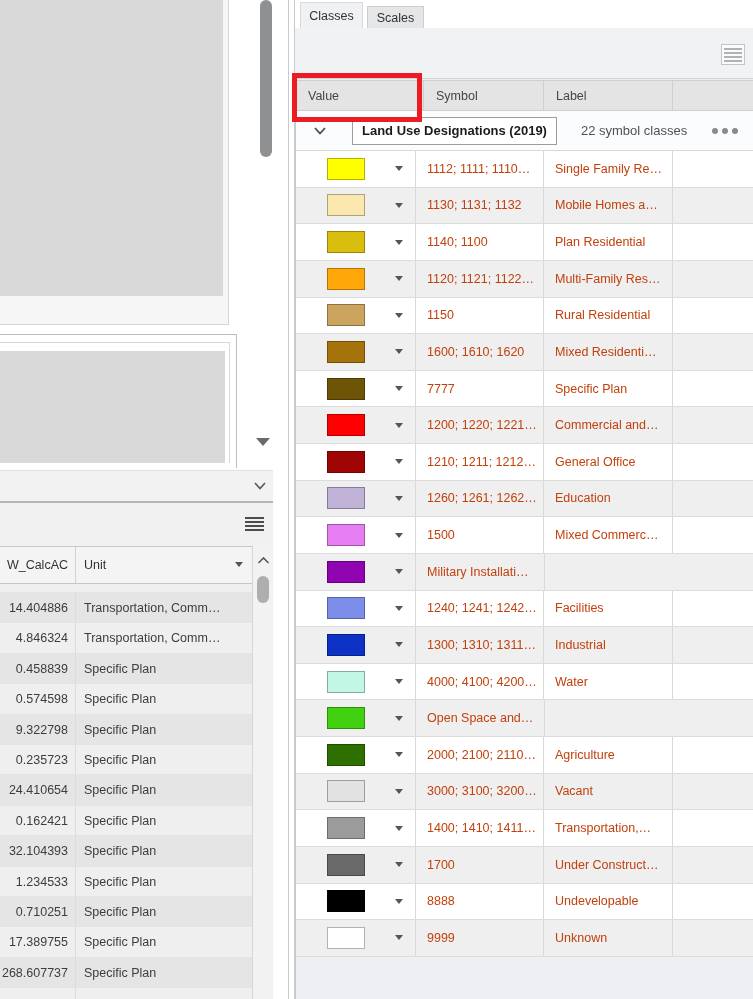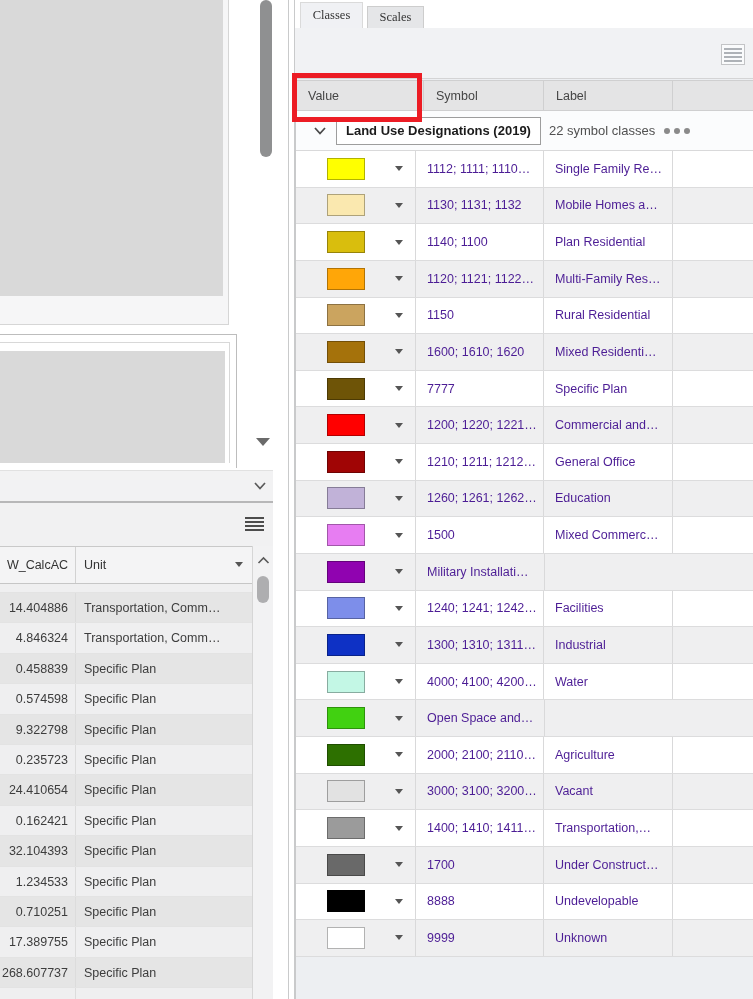--- a/index.html
+++ b/index.html
@@ -47,44 +47,44 @@
   .chev-up{position:absolute;left:4px;top:10px;}
   .attr-thumb{position:absolute;left:4px;top:30px;width:12px;height:27px;background:#aeaeb0;border-radius:6px;}
 
   
   .vl{position:absolute;top:0;width:1px;height:999px;background:#c9cacb;}
   .vl288{left:288px;}
   .vl294{left:294px;}
 
   
   .rp-top{position:absolute;left:295px;top:0;width:458px;height:28px;background:#fff;}
-  .tab{position:absolute;display:flex;align-items:center;justify-content:center;font-size:12.5px;color:#333;font-family:Liberation Serif, serif;}
+  .tab{position:absolute;display:flex;align-items:center;justify-content:center;font-size:12.5px;color:#333;}
   .tab-classes{left:5px;top:2px;width:63px;height:26px;background:#f0f1f4;border:1px solid #dadada;border-bottom:none;}
   .tab-scales{left:72px;top:6px;width:57px;height:22px;background:#e5e6e8;border:1px solid #cdcdcd;border-bottom:none;}
   .rp-toolbar{position:absolute;left:295px;top:28px;width:458px;height:51px;background:#f1f2f4;border-bottom:1px solid #d4d4d5;}
   .list-btn{position:absolute;right:8px;top:16px;width:24px;height:21px;border:1px solid #c3c4c6;background:#fafbfc;padding:3px 2px 0 2px;}
   .list-btn .lb{height:2px;background:#aeb2b7;margin-bottom:2px;}
   .rp-body{position:absolute;left:295px;top:79px;width:458px;height:920px;background:#edeff2;border-left:1px solid #c9cacb;}
   .sym-table{position:absolute;left:0;top:1px;width:458px;}
   .sym-head{display:flex;height:31px;background:#e4e4e5;border-top:1px solid #cfcfd0;border-bottom:1px solid #cfcfd0;color:#454545;}
   .sh{padding:8px 0 0 12px;border-right:1px solid #cfcfd0;white-space:nowrap;overflow:hidden;}
   .w-sym{width:120px;}.w-val{width:128px;}.w-lab{width:129px;}
   .w-x{flex:1;border-right:none;}
-  .group-row{position:relative;height:40px;background:#fbfcfd;border-bottom:1px solid #d9d9da;display:flex;align-items:center;}
+  .group-row{position:relative;height:40px;background:#fbfcfd;border-bottom:1px solid #d9d9da;display:flex;align-items:center;gap:16px;}
   .chev-group{margin-left:17px;flex:0 0 auto;}
   .group-title{margin-left:9px;border:1px solid #9d9d9d;background:#fff;font-weight:bold;font-size:13px;color:#1b1b1b;padding:5px 9px 6px 9px;white-space:nowrap;}
   .group-count{margin-left:8px;color:#515151;font-size:13px;white-space:nowrap;}
   .dots{margin-left:9px;display:flex;gap:4px;align-items:center;}
   .dot{width:6px;height:6px;border-radius:50%;background:#8a8a8a;}
   .srow{display:flex;height:36.64px;background:#fff;border-bottom:1px solid #dcdcdd;}
   .srow.alt{background:#efeff0;}
   .c-sym{width:120px;border-right:1px solid #d9d9da;display:flex;align-items:center;padding-left:31px;}
   .swatch{display:block;width:38px;height:22px;border:1px solid rgba(0,0,0,0.3);}
   .s-caret{margin-left:30px;}
-  .c-val,.c-lab{display:flex;align-items:center;padding-left:11px;border-right:1px solid #d9d9da;color:#4c1d95;white-space:nowrap;overflow:hidden;}
+  .c-val,.c-lab{display:flex;align-items:center;padding-left:11px;border-right:1px solid #d9d9da;color:#c2410c;white-space:nowrap;overflow:hidden;}
   .c-val{width:128px;}.c-lab{width:129px;}
   .c-x{flex:1;}
 
   
   .red-rect{position:absolute;left:292px;top:73px;width:130px;height:49px;border:5px solid #ec1c24;z-index:50;}
 </style>
 </head>
 <body>
 
 <div class="panel-a">

